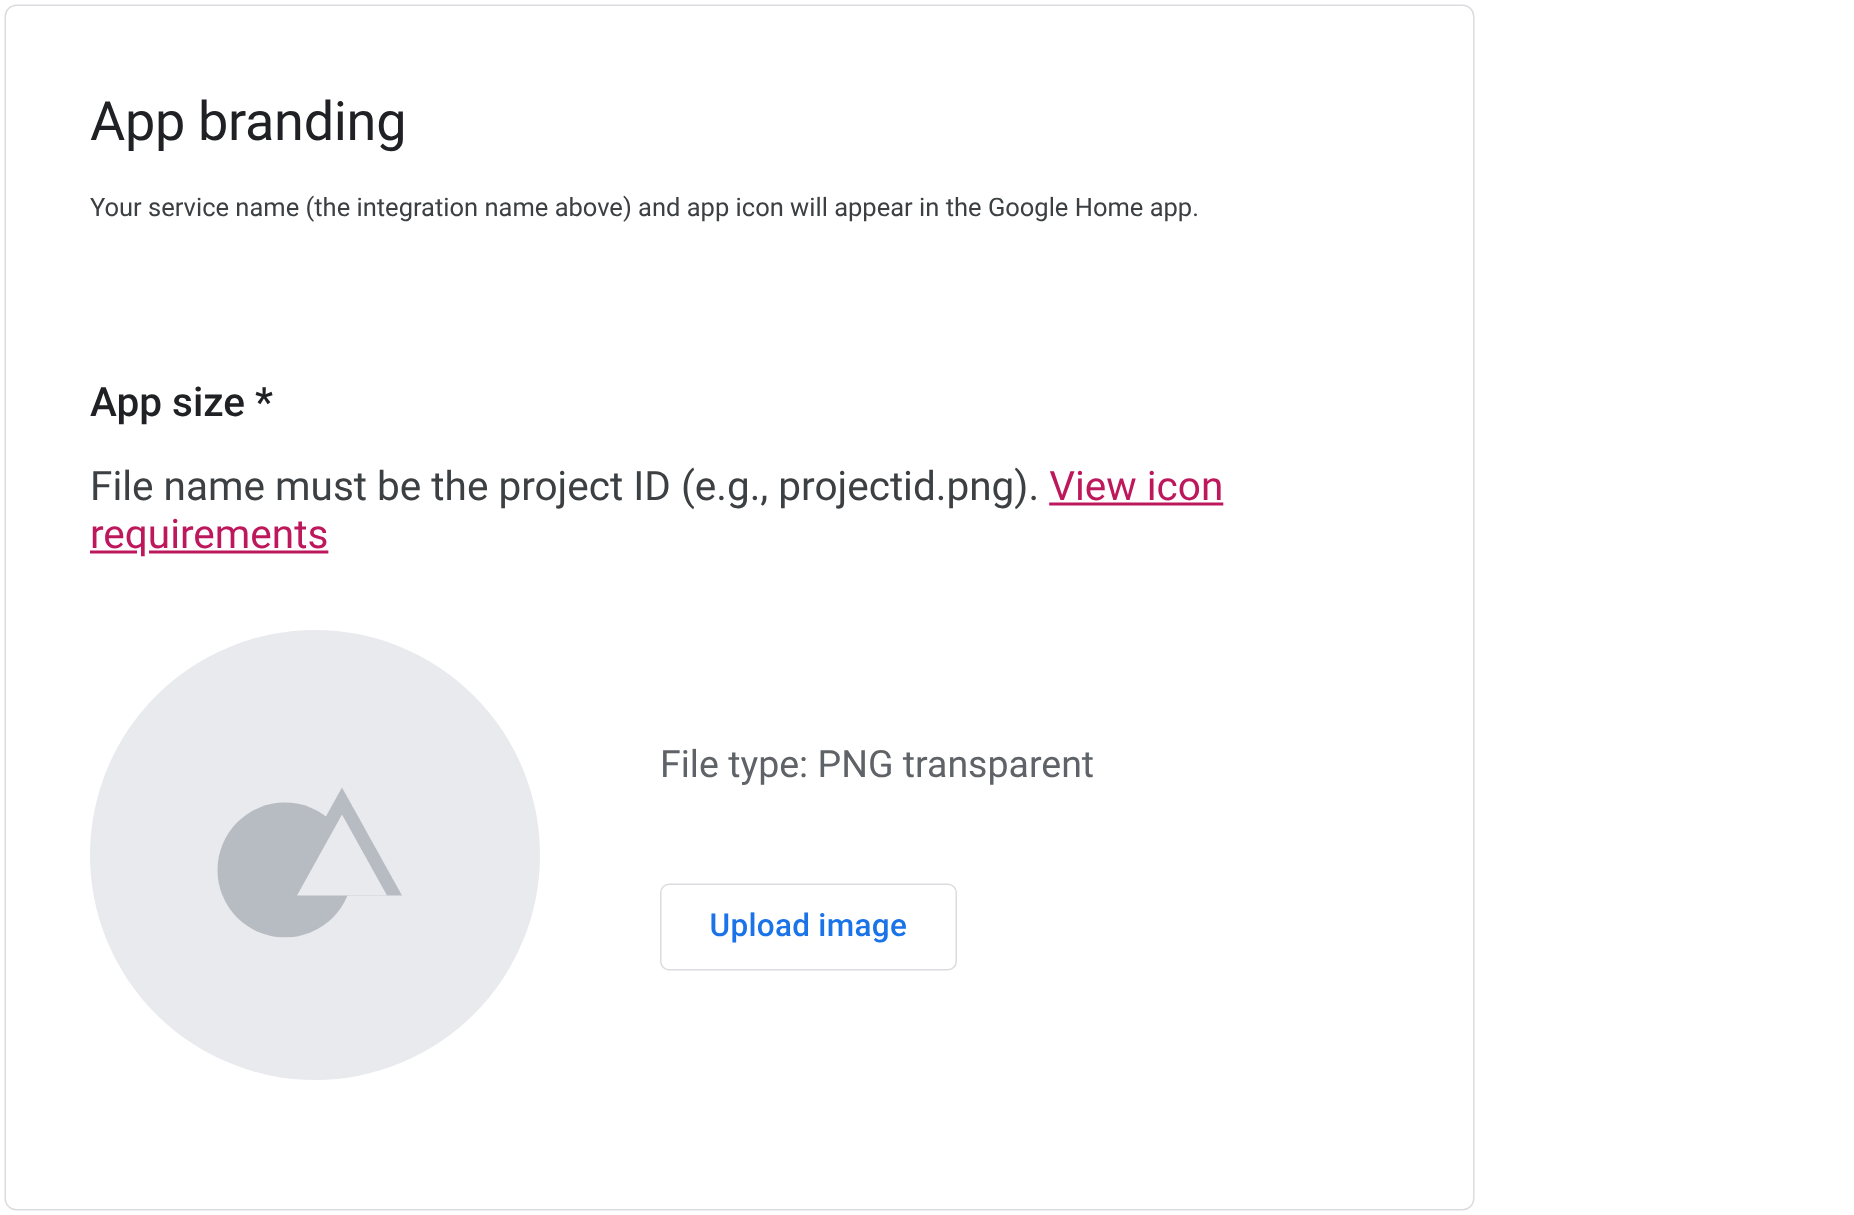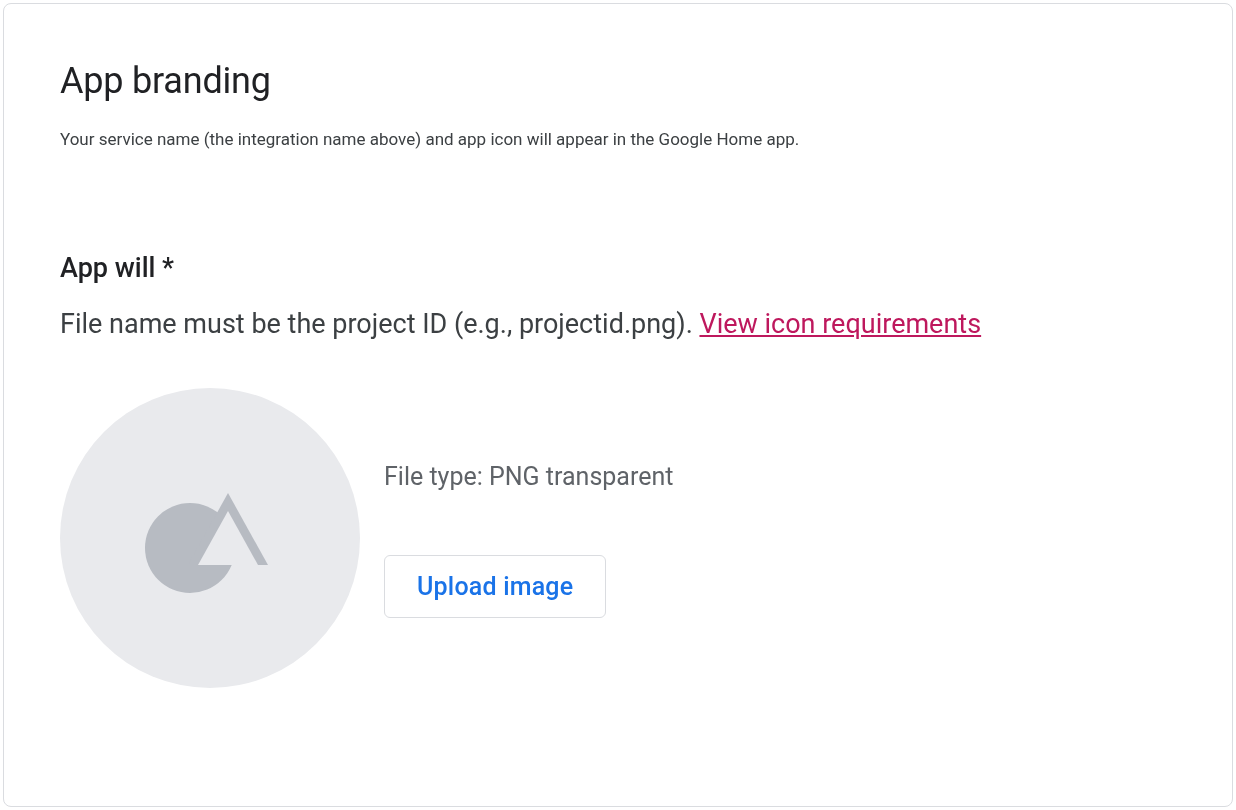--- a/index.html
+++ b/index.html
@@ -8,21 +8,21 @@
       box-sizing: border-box;
     }
     body {
       font-family: 'Google Sans', 'Roboto', -apple-system, BlinkMacSystemFont, 'Segoe UI', Arial, sans-serif;
       background: #fff;
       padding: 0;
     }
     .card {
       border: 1px solid #dadce0;
       border-radius: 8px;
-      width: 1230px;
+      width: 980px;
       height: 804px;
       margin: 3px;
       padding: 56px 56px 48px 56px;
       background: #fff;
     }
     .card-title {
       font-size: 36px;
       font-weight: 400;
       color: #202124;
       margin-bottom: 24px;
@@ -49,21 +49,21 @@
       margin-bottom: 48px;
     }
     .link {
       color: #be185d;
       text-decoration: underline;
       cursor: pointer;
     }
     .upload-row {
       display: flex;
       align-items: center;
-      gap: 24px;
+      gap: 80px;
     }
     .icon-placeholder {
       width: 300px;
       height: 300px;
       border-radius: 50%;
       background: #e9eaed;
       display: flex;
       align-items: center;
       justify-content: center;
       flex-shrink: 0;
@@ -78,37 +78,37 @@
       color: #5f6368;
       font-weight: 400;
       line-height: 1.45;
     }
     .upload-button {
       margin-top: 56px;
       background: #fff;
       border: 1px solid #dadce0;
       border-radius: 6px;
       color: #1a73e8;
-      font-size: 25px;
+      font-size: 21px;
       font-weight: 500;
       padding: 16px 32px;
       cursor: pointer;
       font-family: inherit;
       align-self: flex-start;
       letter-spacing: 0.2px;
     }
   </style>
 </head>
 <body>
 
 <div class="card">
   <h1 class="card-title">App branding</h1>
   <p class="card-description">Your service name (the integration name above) and app icon will appear in the Google Home app.</p>
 
-  <h2 class="section-title">App will *</h2>
+  <h2 class="section-title">App size *</h2>
   <p class="section-help">
     <span>File name must be the project ID (e.g., projectid.png). </span><a class="link">View icon requirements</a>
   </p>
 
   <div class="upload-row">
     <div class="icon-placeholder">
       <svg width="140" height="110" viewBox="0 0 140 110">
         <circle cx="50" cy="65" r="45" fill="#b7bbc2"></circle>
         <polygon points="88,10 128,82 48,82" fill="#b7bbc2"></polygon>
         <polygon points="88,28 118,82 58,82" fill="#e9eaed"></polygon>

